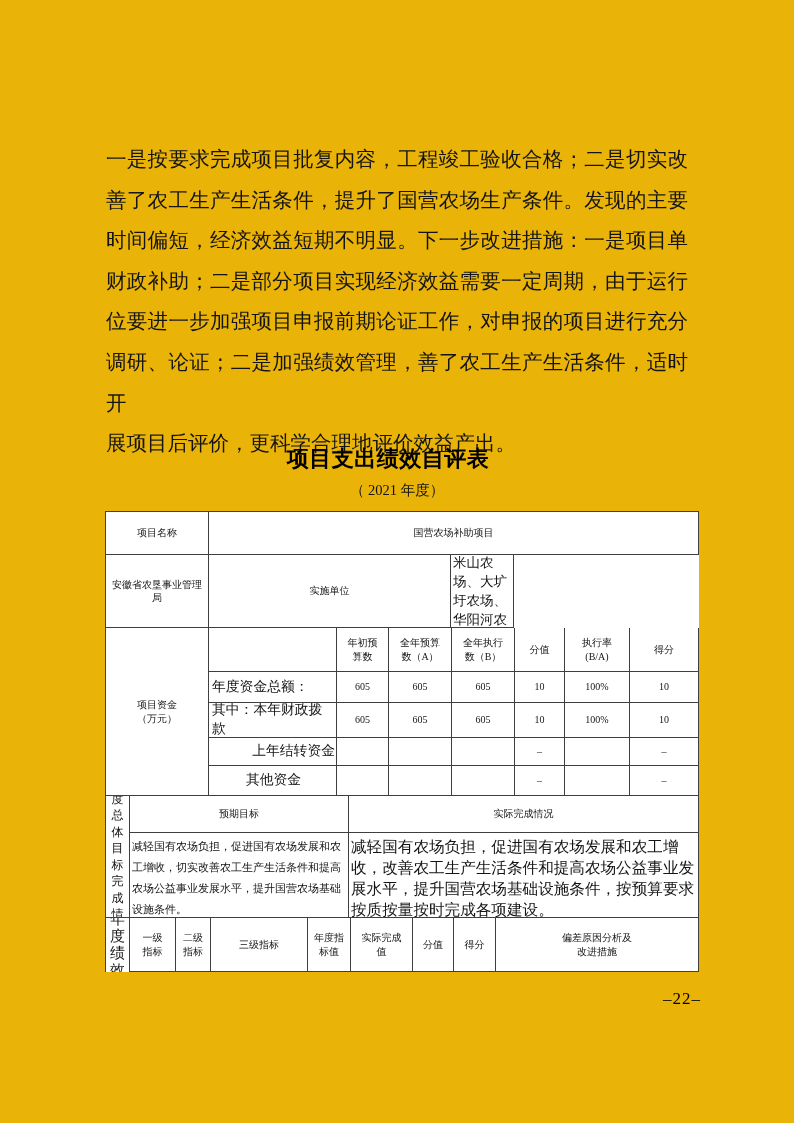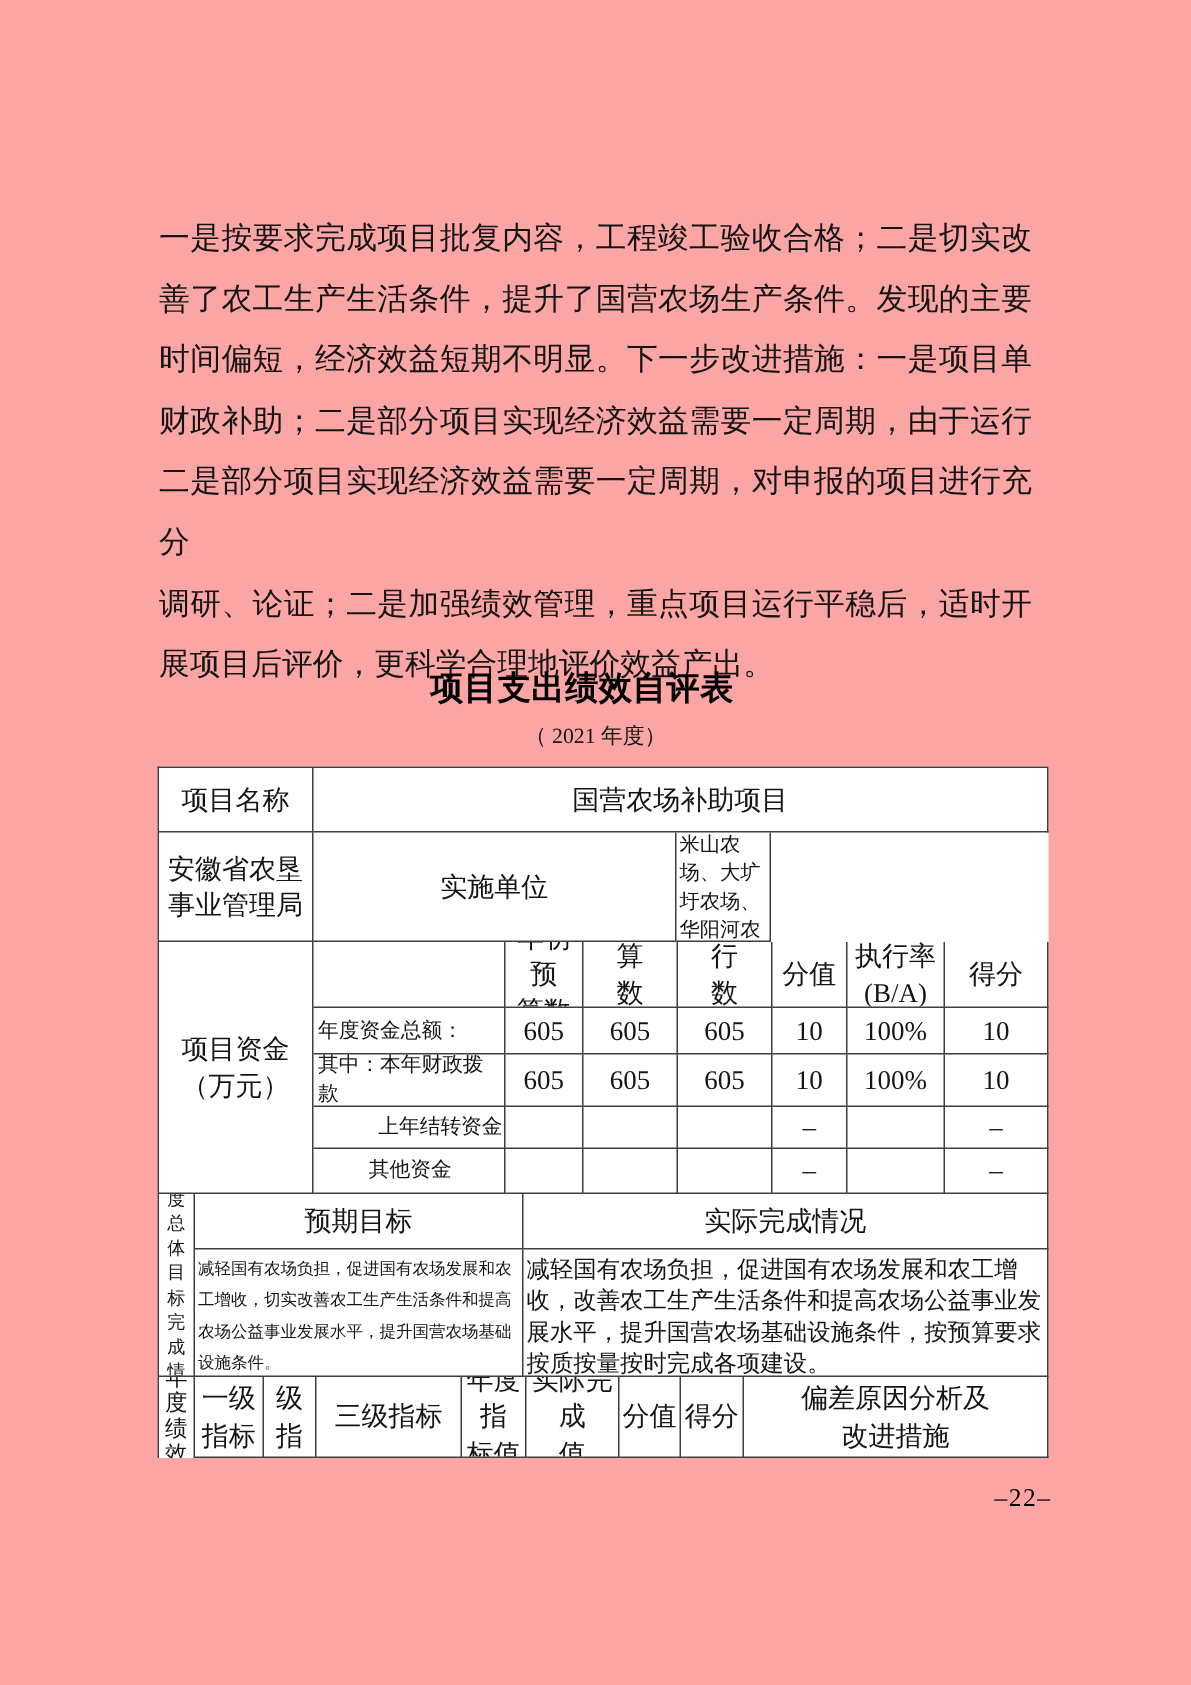--- a/index.html
+++ b/index.html
@@ -3,21 +3,21 @@
 <meta charset="utf-8">
 <style>
   :root{
     --bc:#3f3f3f;
     --tc:#141414;
   }
   html,body{margin:0;padding:0;background:#ffffff;}
   .page{
     position:relative;
     width:794px;height:1123px;
-    background:#fca5a5;
+    background:#eab308;
     overflow:hidden;
     font-family:"Liberation Serif", serif;
     color:var(--tc);
   }
   
   .paragraph{
     position:absolute;left:106px;top:139px;width:582px;
   }
   .pline{
     font-size:20.5px;
@@ -59,21 +59,21 @@
   .sec3{grid-template-columns:103px 128px 52px 63px 63px 50px 65px 69px;
         grid-template-rows:44px 31px 35px 28px 30px;}
   .sec4{grid-template-columns:24px 219px 350px;grid-template-rows:37px 85px;}
   .sec5{grid-template-columns:24px 46px 35px 97px 43px 62px 41px 42px 203px;grid-auto-rows:54px;}
   .c{
     box-sizing:border-box;
     display:flex;align-items:center;justify-content:center;
     text-align:center;
     border-right:1px solid var(--bc);
     border-bottom:1px solid var(--bc);
-    font-size:18px;line-height:1.35;
+    font-size:10px;line-height:1.35;
     padding:1px 2px;
     overflow:hidden;
     color:var(--tc);
   }
   .c.left{justify-content:flex-start;text-align:left;}
   .c.right{justify-content:flex-end;text-align:right;}
   .c.top{align-items:flex-start;}
   .pre{white-space:pre-line;}
   .span5{grid-row:1 / span 5;grid-column:1;}
   .span2{grid-row:1 / span 2;grid-column:1;}
@@ -97,22 +97,22 @@
 </head>
 <body>
 
 <div class="page">
 
   <div class="paragraph">
     <div class="pline j">一是按要求完成项目批复内容，工程竣工验收合格；二是切实改</div>
     <div class="pline j">善了农工生产生活条件，提升了国营农场生产条件。发现的主要</div>
     <div class="pline j">时间偏短，经济效益短期不明显。下一步改进措施：一是项目单</div>
     <div class="pline j">财政补助；二是部分项目实现经济效益需要一定周期，由于运行</div>
-    <div class="pline j">二是部分项目实现经济效益需要一定周期，对申报的项目进行充分</div>
-    <div class="pline j">调研、论证；二是加强绩效管理，重点项目运行平稳后，适时开</div>
+    <div class="pline j">位要进一步加强项目申报前期论证工作，对申报的项目进行充分</div>
+    <div class="pline j">调研、论证；二是加强绩效管理，善了农工生产生活条件，适时开</div>
     <div class="pline">展项目后评价，更科学合理地评价效益产出。</div>
   </div>
 
   <div class="doc-title">项目支出绩效自评表</div>
   <div class="doc-subtitle">（ 2021 年度）</div>
 
   <div class="eval-table">
 
     <div class="sec sec1">
       <div class="c">项目名称</div>

